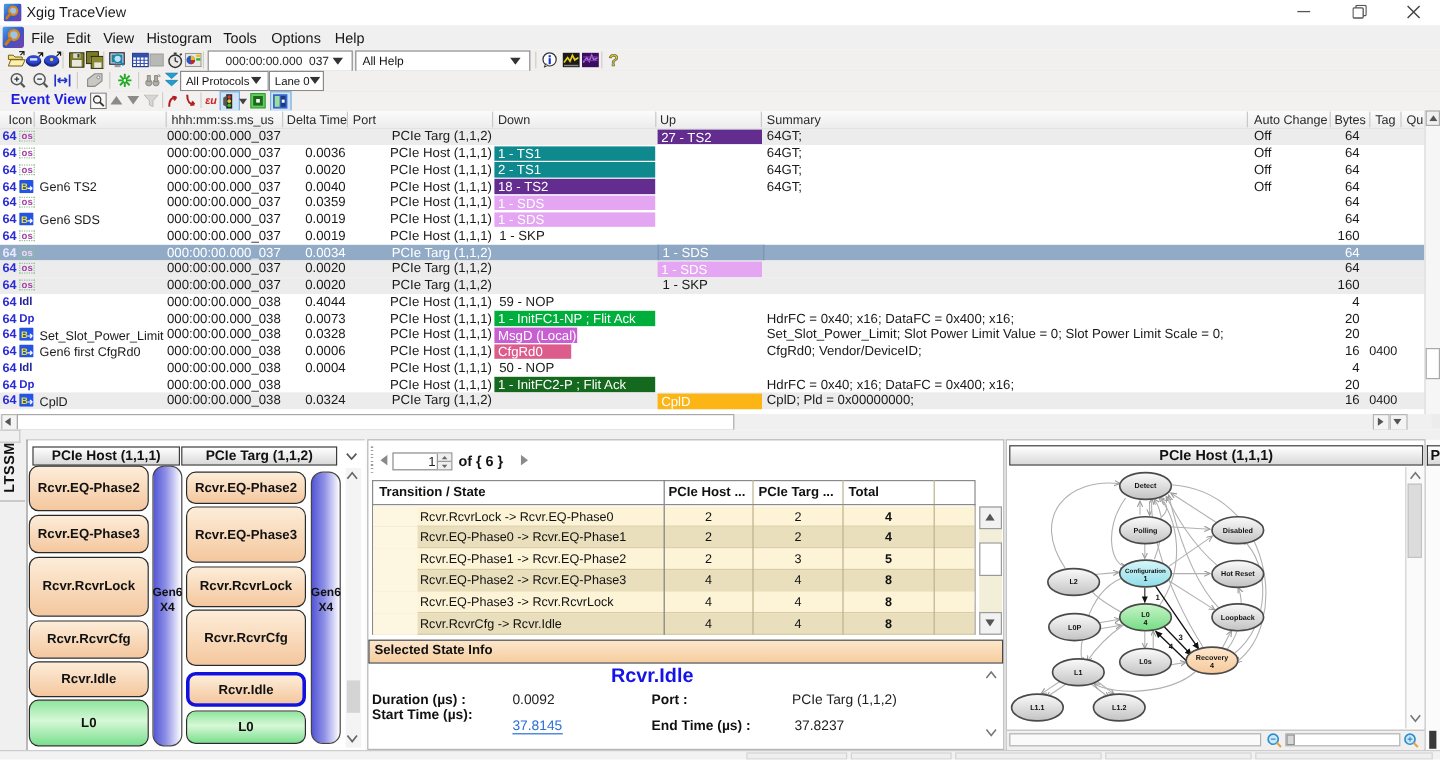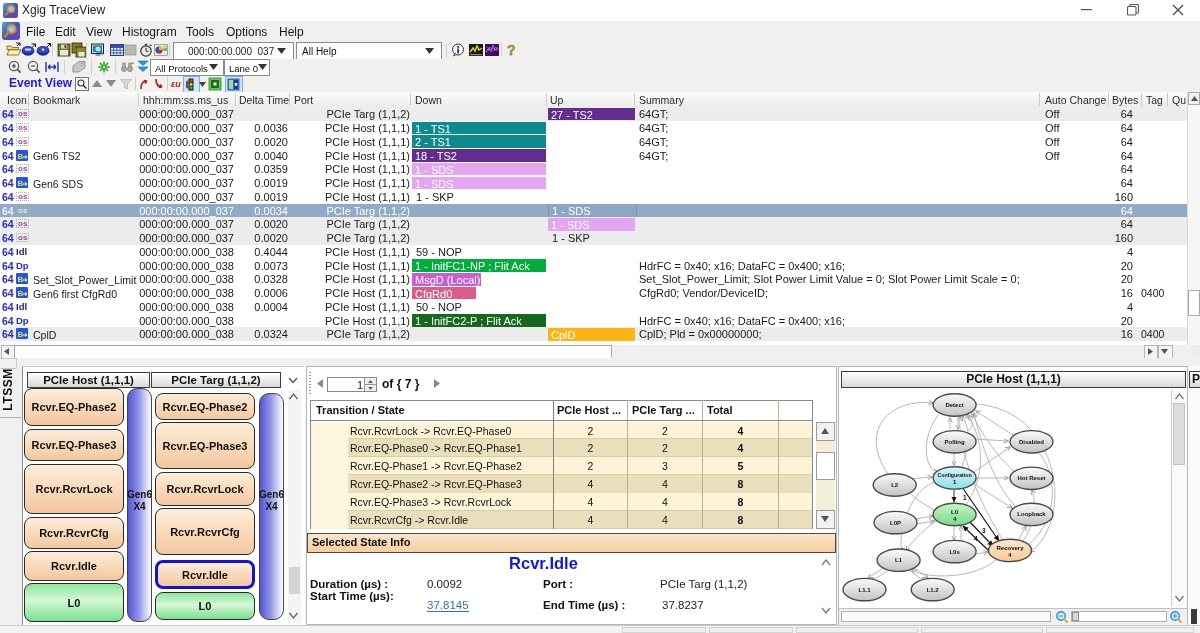--- a/index.html
+++ b/index.html
@@ -567,21 +567,21 @@
  <span class="a" style="right:13px;top:1px;font-size:11px;color:#222;">1</span>
  <div class="a" style="right:0px;top:0px;width:11px;height:6px;background:#eee;border-left:1px solid #999;border-bottom:1px solid #999;"></div>
  <div class="a" style="right:0px;top:7px;width:11px;height:6px;background:#eee;border-left:1px solid #999;"></div>
  <svg class="a" style="right:3px;top:2px" width="5" height="3">
       <path d="M2.5 0 L5 3 H0z" fill="#666"></path>
     </svg>
  <svg class="a" style="right:3px;top:9px" width="5" height="3">
       <path d="M0 0 h5 L2.5 3z" fill="#666"></path>
     </svg>
 </div>
-<span class="a" style="left:382px;top:377px;font-size:12px;font-weight:bold;color:#111;">of { 7 }</span>
+<span class="a" style="left:382px;top:377px;font-size:12px;font-weight:bold;color:#111;">of { 6 }</span>
 <svg class="a" style="left:434px;top:379px" width="6" height="9">
     <path d="M0 0 L6 4.5 L0 9z" fill="#8a8a8a"></path>
   </svg>
 <div class="a" style="left:310px;top:400px;width:503px;height:129px;border:1px solid #8a8a8a;box-sizing:border-box;background:#fff;"></div>
 <span class="a" style="left:316px;top:404px;font-size:11px;font-weight:bold;color:#111;">Transition / State</span>
 <span class="a" style="left:557px;top:404px;font-size:11px;font-weight:bold;color:#111;">PCIe Host ...</span>
 <span class="a" style="left:632px;top:404px;font-size:11px;font-weight:bold;color:#111;">PCIe Targ ...</span>
 <span class="a" style="left:707px;top:404px;font-size:11px;font-weight:bold;color:#111;">Total</span>
 <div class="a" style="left:311px;top:421.5px;width:501px;height:17.85px;background:#fdf4d7;border-bottom:1px solid #d9cda8;box-sizing:border-box;">
     <div class="a" style="left:0px;top:0px;width:37px;height:17.85px;background:#fdf6e0;"></div>

